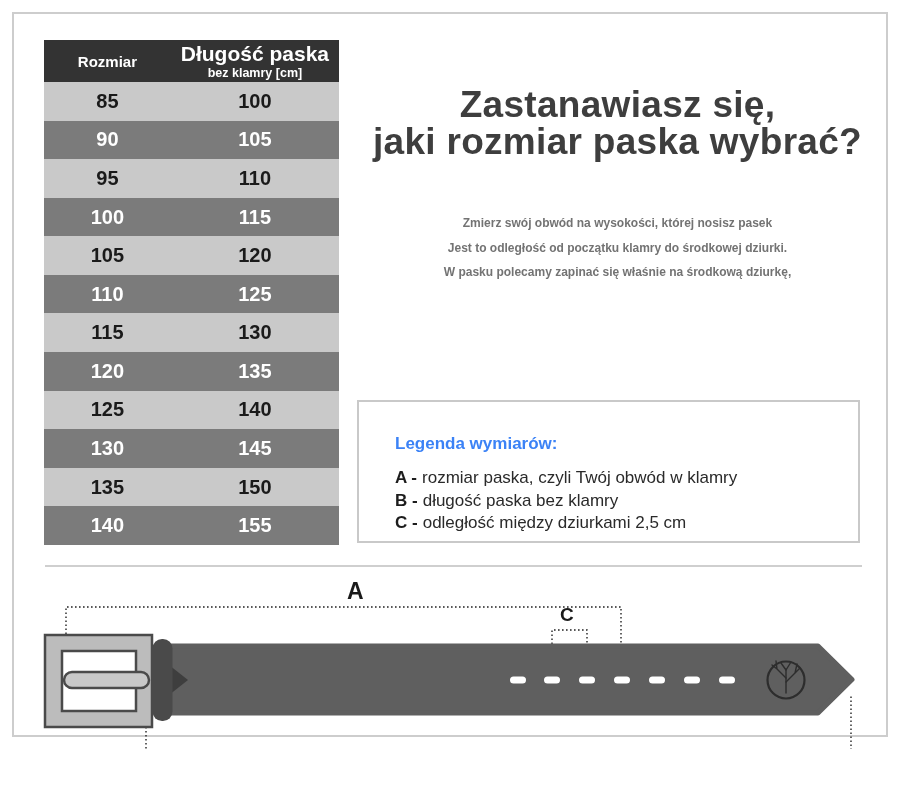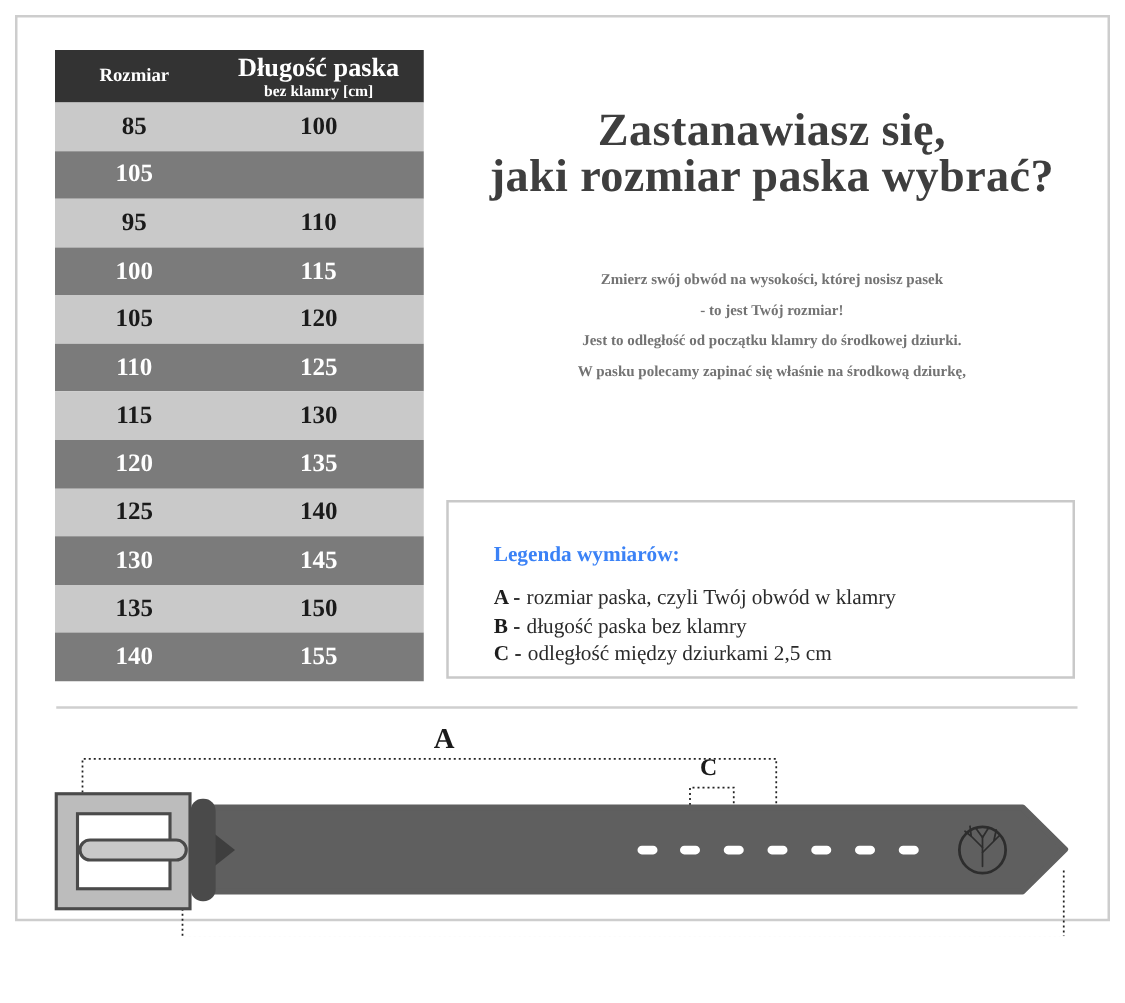--- a/index.html
+++ b/index.html
@@ -1,18 +1,18 @@
 <!DOCTYPE html>
 <html><head>
 <meta charset="utf-8">
 <style>
   html,body{margin:0;padding:0;background:#ffffff;}
   .canvas{
     position:relative;width:900px;height:749px;background:#ffffff;overflow:hidden;
-    font-family:Liberation Serif, serif;color:#1e1e1e;border-radius:30px;
+    font-family:Liberation Sans, sans-serif;color:#1e1e1e;border-radius:30px;
   }
   .outer-frame{
     position:absolute;left:12px;top:12px;right:12px;bottom:12px;
     border:2px solid #cdcdcd;pointer-events:none;
   }
   
   .size-table{position:absolute;left:44px;top:40px;width:295px;}
   .size-header{display:flex;height:42px;background:#333333;color:#ffffff;align-items:center;}
   .size-header .h1{width:43%;text-align:center;font-size:15px;font-weight:700;}
   .size-header .h2{width:57%;text-align:center;line-height:1.15;}
@@ -66,20 +66,21 @@
       </div>
     </div>
     <div class="size-rows">
 
         <div class="size-row">
           <div>85</div>
           <div>100</div>
         </div>
 
         <div class="size-row">
+          <div>90</div>
           <div>105</div>
         </div>
 
         <div class="size-row">
           <div>95</div>
           <div>110</div>
         </div>
 
         <div class="size-row">
           <div>100</div>
@@ -130,21 +131,20 @@
 
   <div class="headline">
     <div>Zastanawiasz się,</div>
     <div>jaki rozmiar paska wybrać?</div>
   </div>
 
   <div class="intro">
 
       <div class="intro-line">Zmierz swój obwód na wysokości, której nosisz pasek</div>
 
-      <div class="intro-line">- to jest Twój rozmiar!</div>
 
       <div class="intro-line">Jest to odległość od początku klamry do środkowej dziurki.</div>
 
       <div class="intro-line">W pasku polecamy zapinać się właśnie na środkową dziurkę,</div>
 
     </div>
 
   <div class="legend-box">
     <div class="legend-title">Legenda wymiarów:</div>
     <div class="legend-items">

